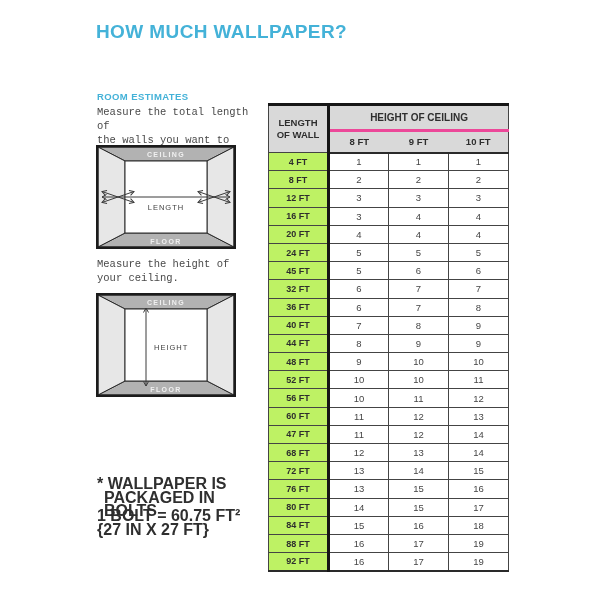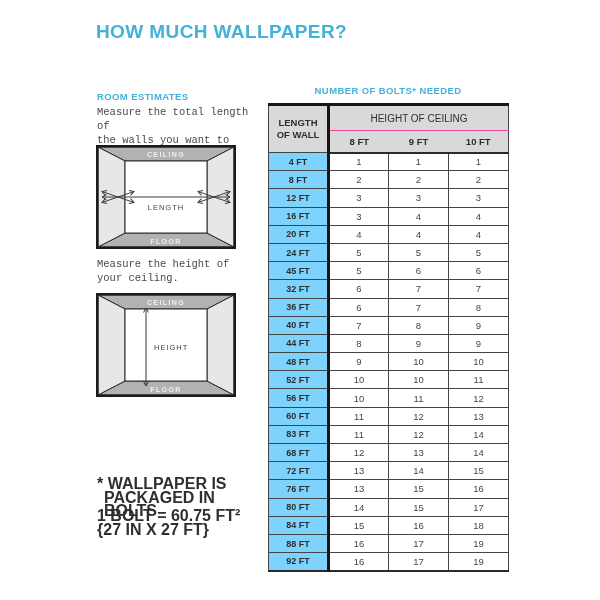--- a/index.html
+++ b/index.html
@@ -48,25 +48,25 @@
     border-top: 3px solid #161616; border-bottom: 2px solid #2a2a2a;
     border-left: 1px solid #444; border-right: 1px solid #444;
   }
   .bolts-table col { width: 60px; }
   .bolts-table th, .bolts-table td { text-align: center; vertical-align: middle; }
   .bolts-table thead th { background: #d9d9d9; color: #2e2e2e; }
   .wall-h {
     font-size: 9.5px; line-height: 1.3; white-space: pre-line; font-weight: bold;
     border-right: 3px solid #161616;
   }
-  .ceil-h { font-size: 10px; font-weight: normal; height: 26px; border-bottom: 1px solid #ec4899; }
+  .ceil-h { font-size: 10px; font-weight: bold; height: 26px; border-bottom: 3px solid #ec4899; }
   .sub-h  { font-size: 9.5px; font-weight: bold; height: 22px; border-bottom: 2px solid #2a2a2a; }
   .bolts-table tbody tr { height: 18.2px; }
   .bolts-table tbody th {
-    background: #7dd3fc; font-size: 9px; font-weight: bold; color: #2e2e2e;
+    background: #bef264; font-size: 9px; font-weight: bold; color: #2e2e2e;
     border-right: 3px solid #161616; border-top: 1px solid #444;
   }
   .bolts-table tbody td {
     background: #fff; font-size: 9.5px; color: #454545;
     border: 1px solid #444;
   }
 </style>
 </head>
 <body>
 
@@ -126,21 +126,20 @@
     <text class="dim-label" x="58" y="56.5" text-anchor="start">HEIGHT</text>
   </svg>
 
 
   <p class="note note-packaging">* WALLPAPER IS
 PACKAGED IN BOLTS</p>
 
   <p class="note note-bolt-size">1 BOLT = 60.75 FT²
 {27 IN X 27 FT}</p>
 
-  <h2 class="section-heading table-heading">NUMBER OF BOLTS* NEEDED</h2>
 
   <table class="bolts-table">
     <colgroup>
         <col>
         <col>
         <col>
         <col>
       </colgroup>
     <thead>
       <tr>
@@ -239,21 +238,21 @@
           <td>11</td>
           <td>12</td>
         </tr>
         <tr>
           <th>60 FT</th>
           <td>11</td>
           <td>12</td>
           <td>13</td>
         </tr>
         <tr>
-          <th>83 FT</th>
+          <th>47 FT</th>
           <td>11</td>
           <td>12</td>
           <td>14</td>
         </tr>
         <tr>
           <th>68 FT</th>
           <td>12</td>
           <td>13</td>
           <td>14</td>
         </tr>

